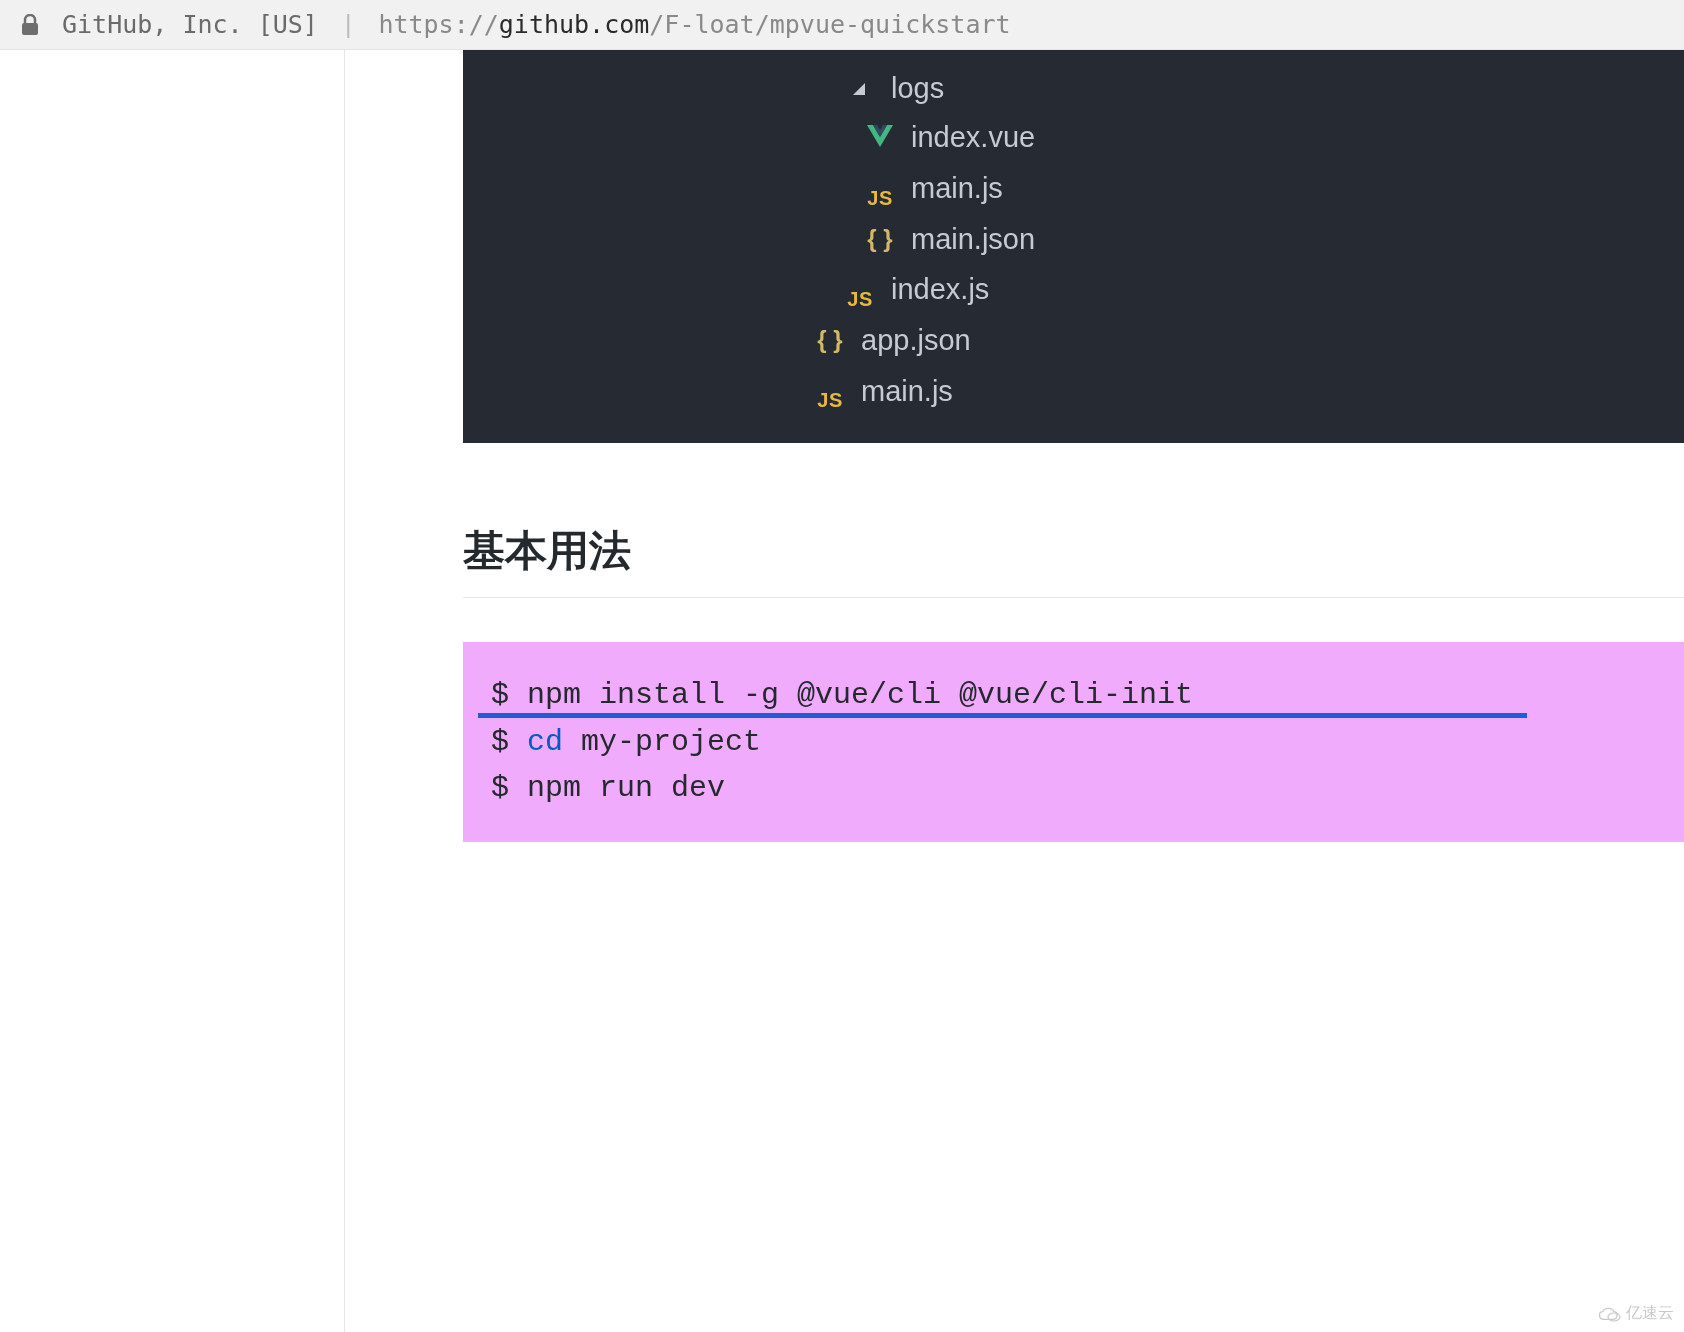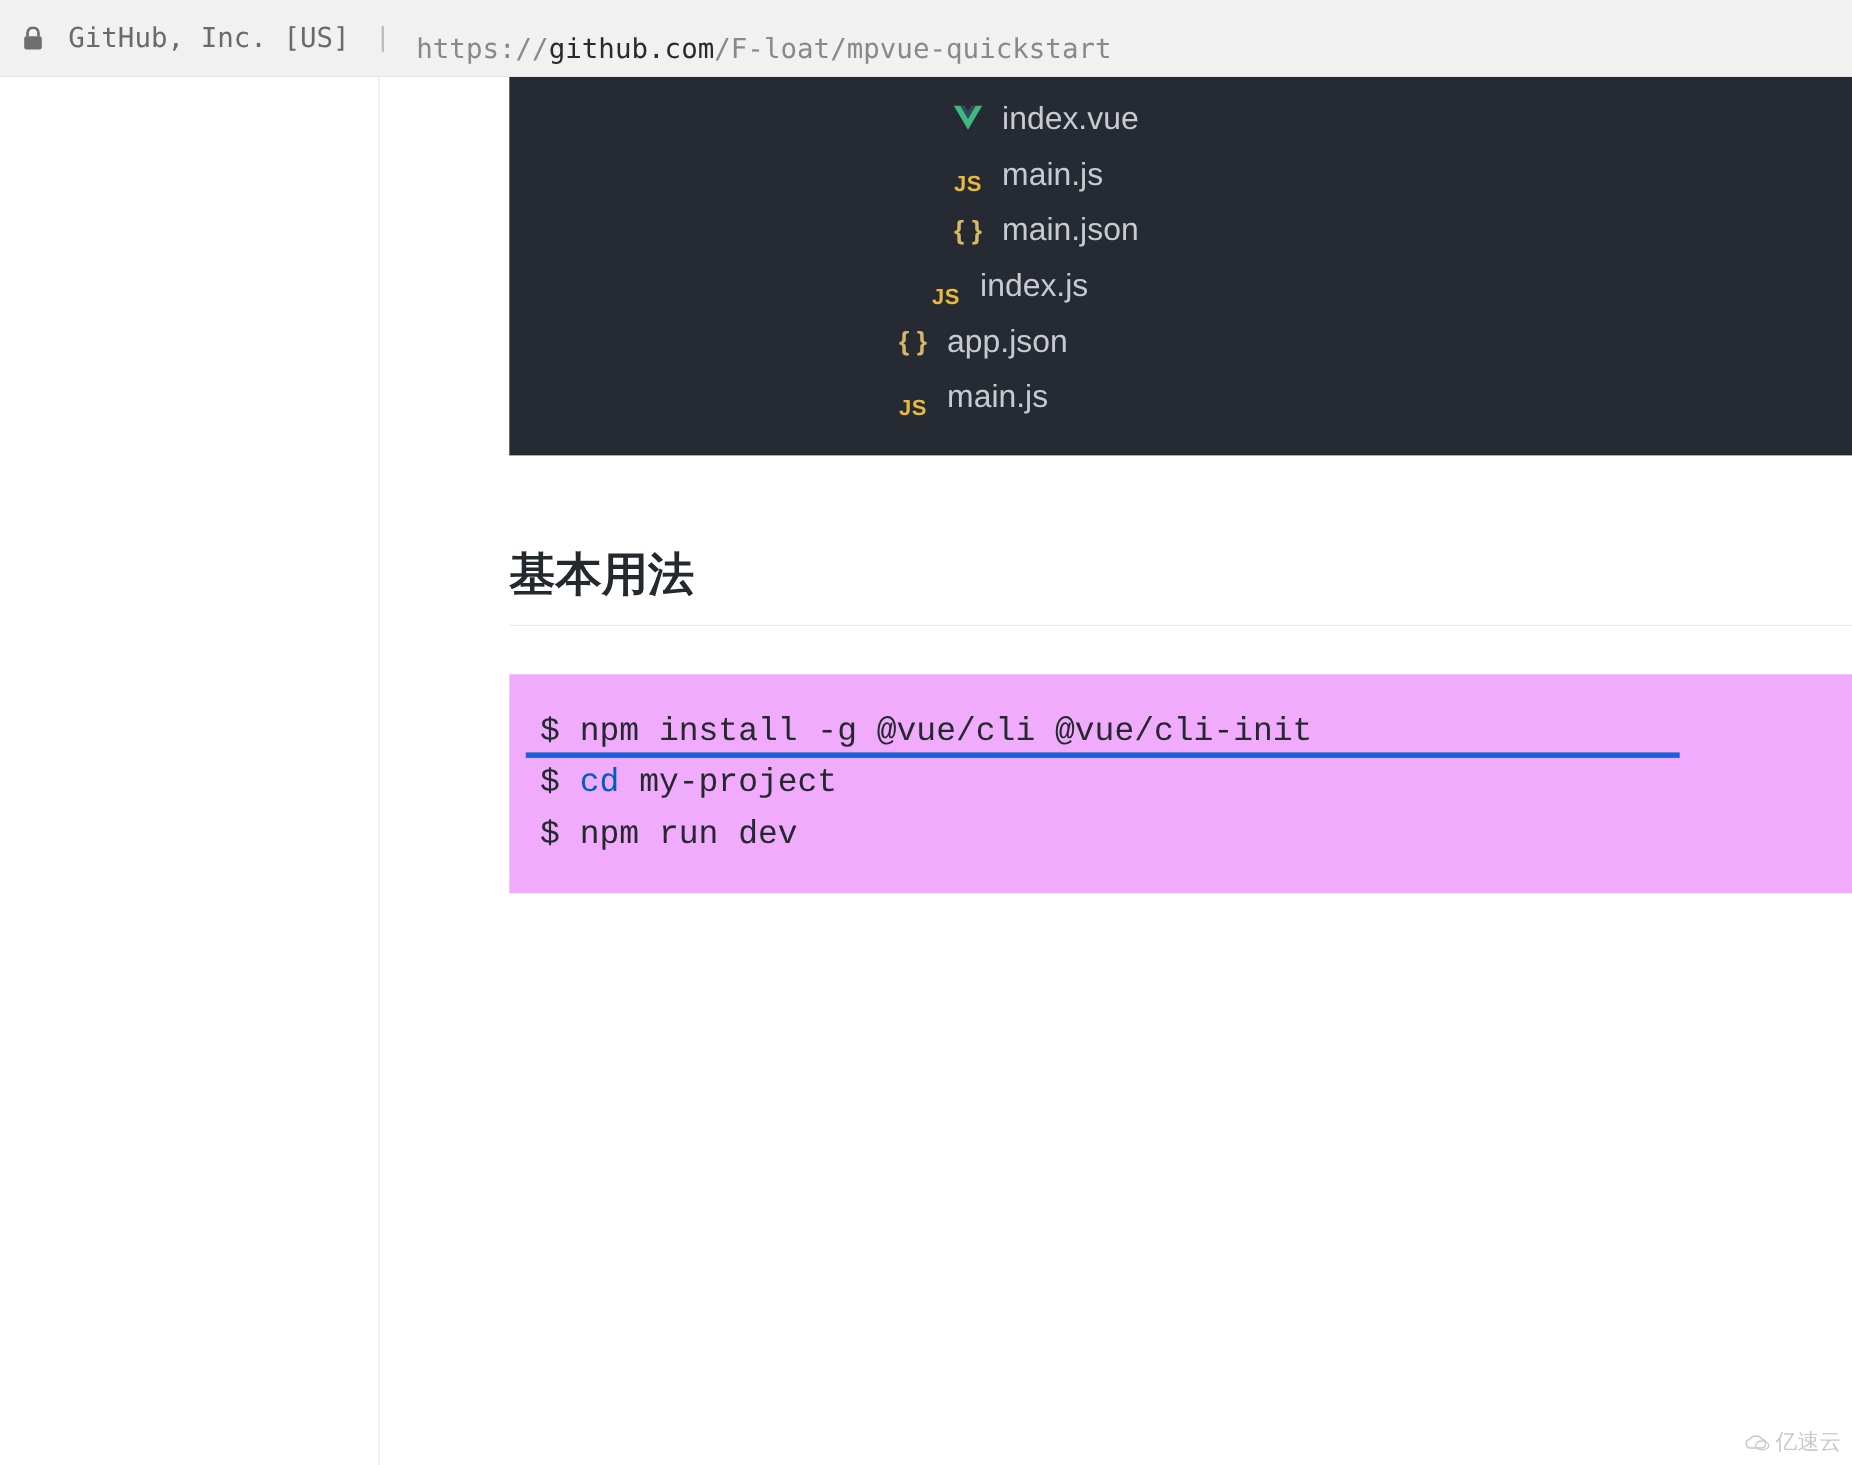--- a/index.html
+++ b/index.html
@@ -26,21 +26,20 @@
     }
     .lock-icon {
       width: 20px;
       height: 24px;
       display: flex;
       align-items: center;
       justify-content: center;
     }
     .url-text {
       font-family: "SF Mono", Monaco, Consolas, monospace;
-      margin-top: 20px;
     }
     .url-domain {
       color: #2a2a2a;
     }
     .url-path {
       color: #898989;
     }
     .url-separator {
       color: #bbb;
       margin: 0 5px;
@@ -155,21 +154,21 @@
       color: #005cc5;
     }
     .watermark {
       position: absolute;
       bottom: 8px;
       right: 10px;
       display: flex;
       align-items: center;
       gap: 4px;
       color: #c9c9c9;
-      font-size: 20px;
+      font-size: 16px;
     }
     .watermark-icon {
       width: 28px;
       height: 20px;
     }
   </style>
 </head>
 <body>
 
 <div class="url-bar">
@@ -184,20 +183,26 @@
   <span class="url-text">
     <span class="url-protocol">https://</span><span class="url-domain">github.com</span><span class="url-path">/F-loat/mpvue-quickstart</span>
   </span>
 </div>
 
 <div class="content-wrapper">
   <div class="left-sidebar"></div>
   <div class="main-content">
 
     <div class="file-tree" id="file-tree">
+        <div class="tree-item folder-logs">
+          <span class="icon-wrap">
+            <span class="folder-arrow"></span>
+          </span>
+          <span class="file-name">logs</span>
+        </div>
         <div class="tree-item file-in-logs">
           <span class="icon-wrap">
             <span class="vue-icon"><svg width="26" height="22" viewBox="0 0 26 22">
                 <path d="M0 0 L13 22 L26 0 L20 0 L13 12 L6 0 Z" fill="#41b883"></path>
                 <path d="M6 0 L13 12 L20 0 L16 0 L13 5 L10 0 Z" fill="#35495e"></path>
               </svg></span>
           </span>
           <span class="file-name">index.vue</span>
         </div>
         <div class="tree-item file-in-logs">

